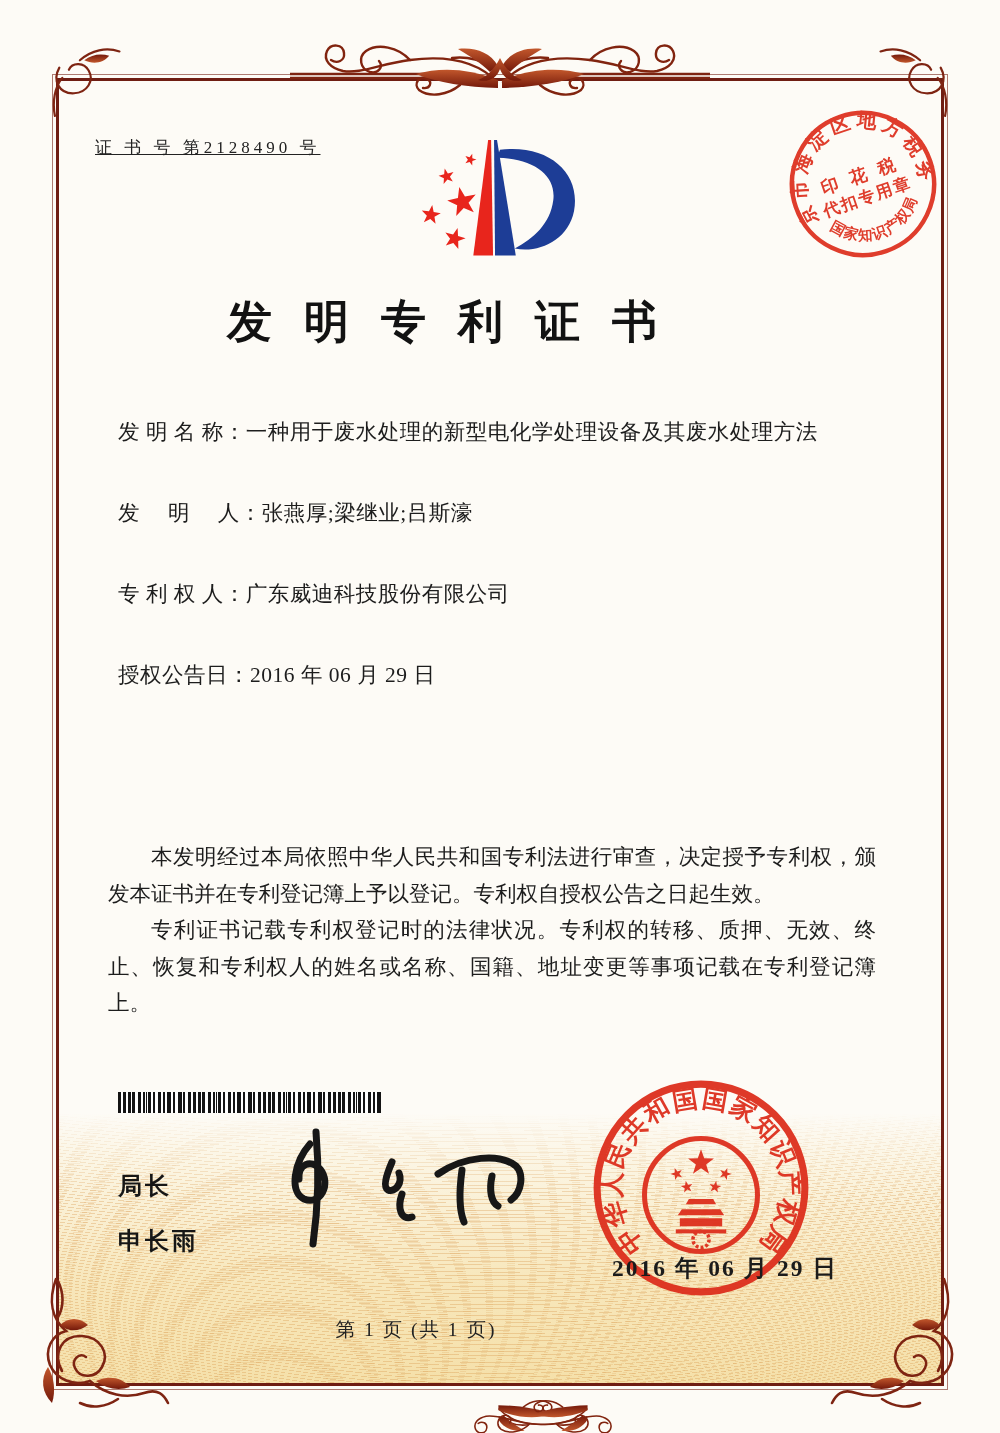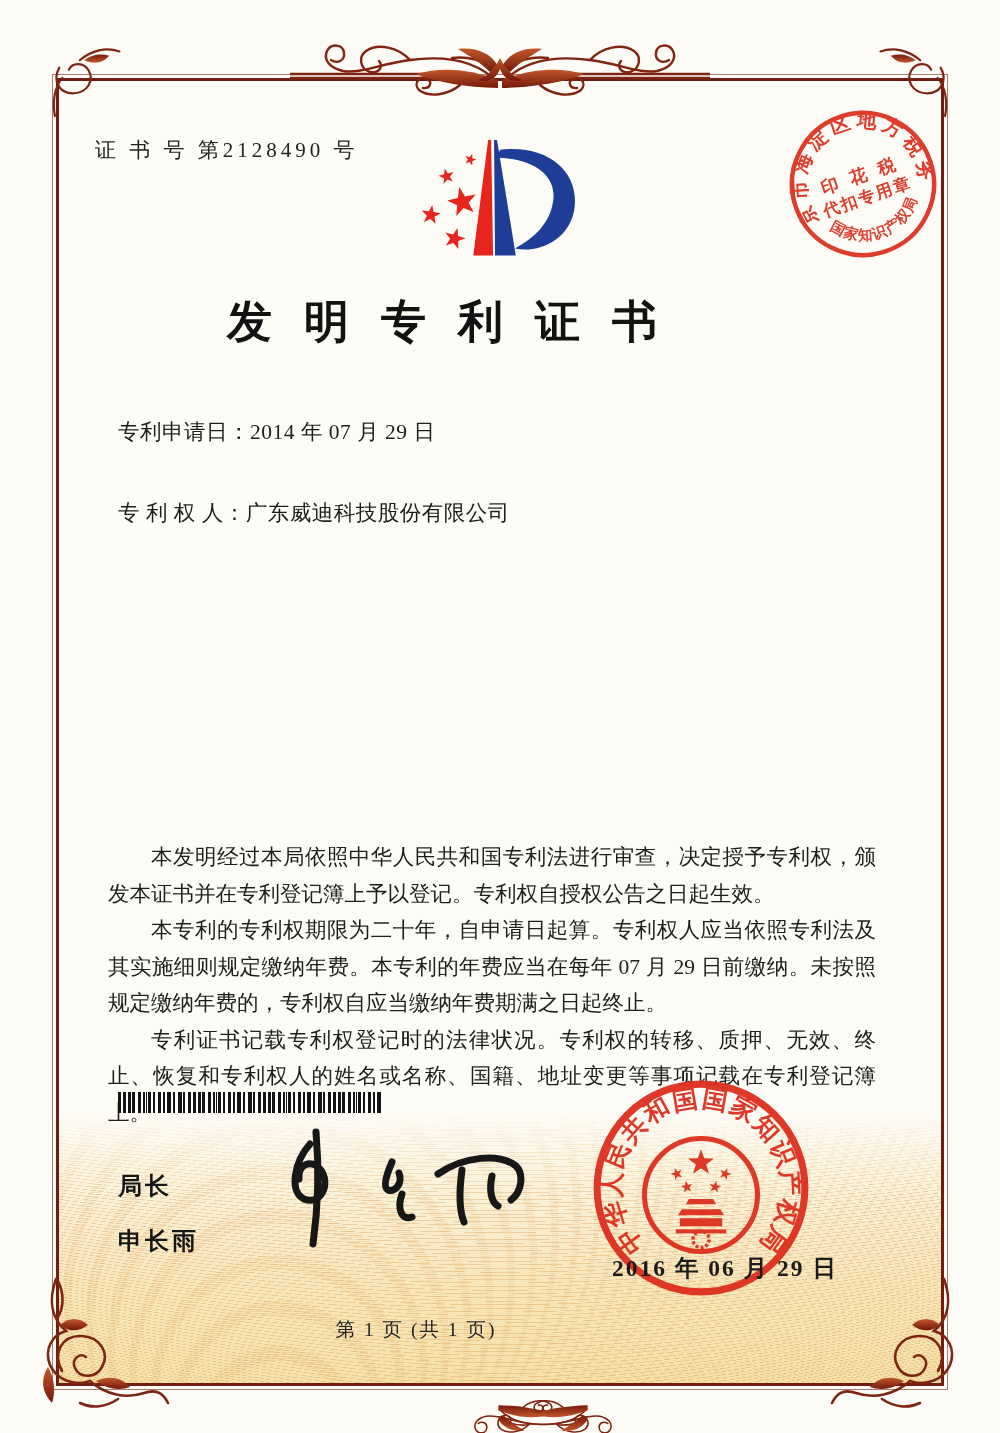--- a/index.html
+++ b/index.html
@@ -20,21 +20,21 @@
   .ornament{position:absolute;z-index:7;pointer-events:none;}
   .orn-top{left:290px;top:22px;width:420px;height:86px;}
   .orn-bottom{left:355px;top:1378px;width:290px;height:60px;transform:scaleY(-1);}
   .corner{width:150px;height:150px;}
   .corner-bl{left:22px;bottom:8px;}
   .corner-br{right:22px;bottom:8px;transform:scaleX(-1);}
   .corner-tl{left:30px;top:28px;width:110px;height:110px;transform:scaleY(-1);}
   .corner-tr{right:30px;top:28px;width:110px;height:110px;transform:scale(-1,-1);}
   
   .cert-no{
-    position:absolute;left:95px;top:136px;font-size:21px;letter-spacing:4px;color:#222;z-index:3;
+    position:absolute;left:95px;top:136px;font-size:17px;letter-spacing:4px;color:#222;z-index:3;text-decoration:underline;
   }
   .logo{position:absolute;left:388px;top:130px;width:220px;height:158px;z-index:3;}
   .tax-stamp{
     position:absolute;left:778px;top:99px;width:170px;height:170px;
     transform:rotate(-19deg);z-index:4;opacity:.93;
   }
   .doc-title{
     position:absolute;left:0;top:292px;width:884px;text-align:center;
     font-size:45px;font-weight:bold;letter-spacing:32px;text-indent:32px;color:#121212;z-index:3;
   }
@@ -201,27 +201,28 @@
   <text class="stamp-red" x="85" y="82" text-anchor="middle" font-size="17.5" font-weight="bold" letter-spacing="4">印 花 税</text>
   <text class="stamp-red" x="85" y="104" text-anchor="middle" font-size="16.5" font-weight="bold" letter-spacing="2">代扣专用章</text>
   <text class="stamp-red" font-size="14.5" font-weight="bold" letter-spacing="1">
     <textPath href="#taxArcBottom" startOffset="50%" text-anchor="middle">国家知识产权局</textPath>
   </text>
 </svg>
 
 <div class="doc-title">发明专利证书</div>
 
 <div class="fields">
-  <div class="field-row"><span>专利申请日：</span><span>2014 年 07 月 29 日</span></div>
+  <div class="field-row"><span>发 明 名 称：</span><span>一种用于废水处理的新型电化学处理设备及其废水处理方法</span></div>
+  <div class="field-row"><span>发　 明　 人：</span><span>张燕厚;梁继业;吕斯濠</span></div>
   <div class="field-row"><span>专 利 权 人：</span><span>广东威迪科技股份有限公司</span></div>
+  <div class="field-row"><span>授权公告日：</span><span>2016 年 06 月 29 日</span></div>
 </div>
 
 <div class="paragraphs">
   <p>本发明经过本局依照中华人民共和国专利法进行审查，决定授予专利权，颁发本证书并在专利登记簿上予以登记。专利权自授权公告之日起生效。</p>
-  <p>本专利的专利权期限为二十年，自申请日起算。专利权人应当依照专利法及其实施细则规定缴纳年费。本专利的年费应当在每年 07 月 29 日前缴纳。未按照规定缴纳年费的，专利权自应当缴纳年费期满之日起终止。</p>
   <p>专利证书记载专利权登记时的法律状况。专利权的转移、质押、无效、终止、恢复和专利权人的姓名或名称、国籍、地址变更等事项记载在专利登记簿上。</p>
 </div>
 
 <div class="barcode"></div>
 
 <div class="director-block">
   <div>局长</div>
   <div class="name">申长雨</div>
 </div>
 

